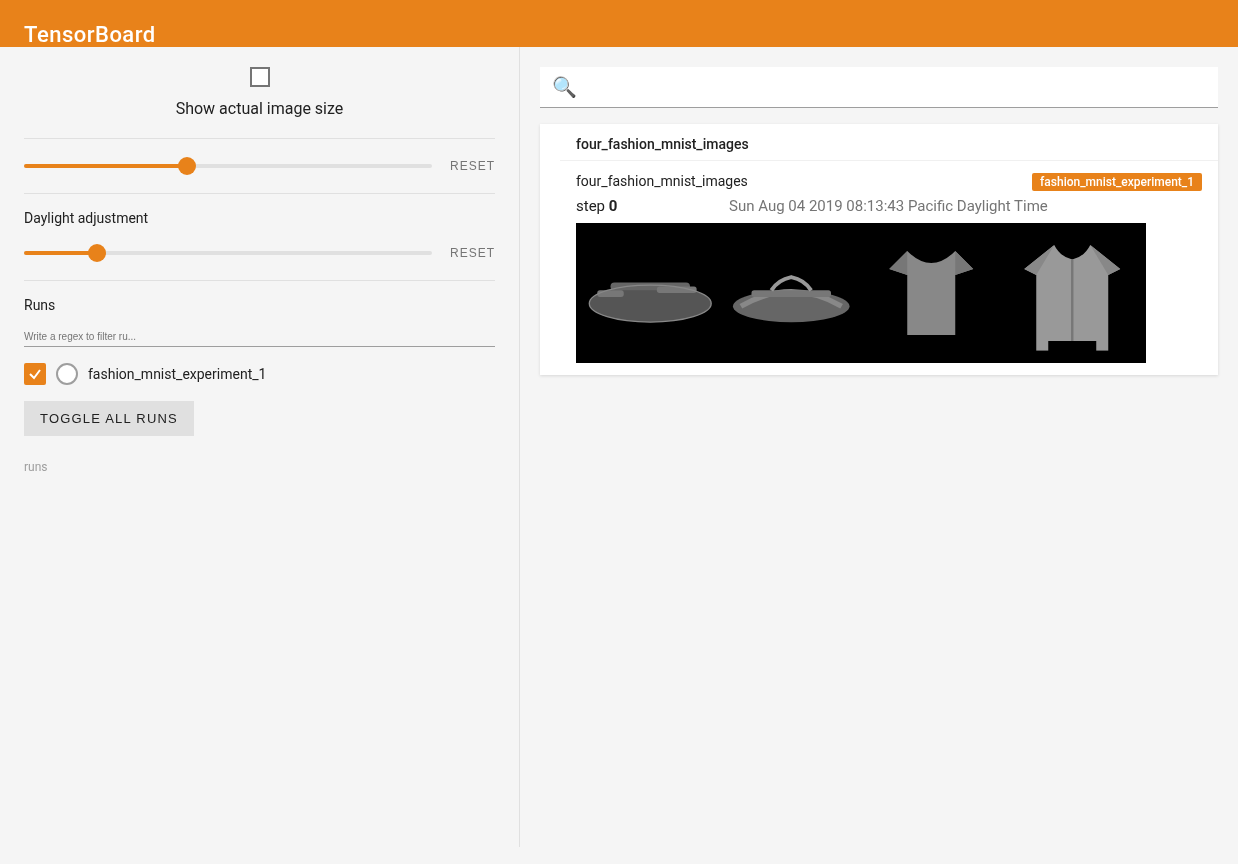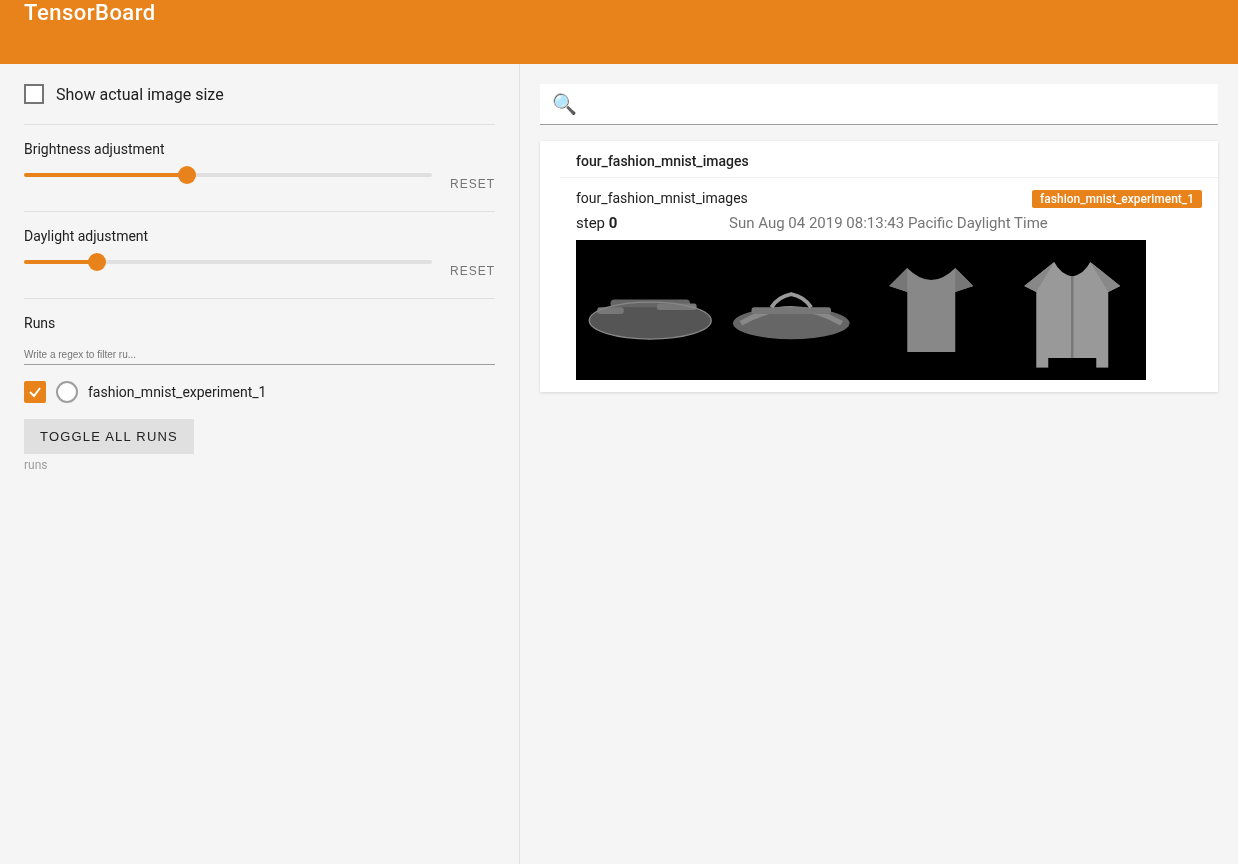--- a/index.html
+++ b/index.html
@@ -1,23 +1,23 @@
 <!DOCTYPE html>
 <html><head>
   <meta charset="utf-8">
   <style>
     * { box-sizing: border-box; margin: 0; padding: 0; }
     body { font-family: Roboto, Arial, sans-serif; background: #f5f5f5; width: 1238px; height: 864px; overflow: hidden; }
 
     
     .header {
       background: #E8821A;
-      height: 64px;
-      display: flex;
-      align-items: flex-start;
+      height: 47px;
+      display: flex;
+      align-items: flex-end;
       padding: 0 24px;
       position: relative;
     }
     .header-title {
       color: white;
       font-size: 22px;
       font-weight: 500;
       letter-spacing: 0.5px;
     }
     .header-nav {
@@ -64,20 +64,21 @@
       border-right: 1px solid #e0e0e0;
       overflow-y: auto;
     }
 
     
     .checkbox-row {
       display: flex;
       align-items: center;
       gap: 12px;
       margin-bottom: 20px;
+      flex-direction: column;
     }
     .checkbox-box {
       width: 20px;
       height: 20px;
       border: 2px solid #757575;
       background: white;
       cursor: pointer;
       flex-shrink: 0;
     }
     .checkbox-label {
@@ -95,21 +96,21 @@
     .slider-section {
       margin-bottom: 8px;
     }
     .slider-section-label {
       font-size: 14px;
       color: #212121;
       margin-bottom: 16px;
     }
     .slider-row {
       display: flex;
-      align-items: flex-start;
+      align-items: center;
       gap: 18px;
       margin-bottom: 8px;
     }
     .slider-track-container {
       flex: 1;
       position: relative;
       height: 4px;
     }
     .slider-track {
       width: 100%;
@@ -204,21 +205,21 @@
 
     .toggle-all-btn {
       background: #e0e0e0;
       border: none;
       padding: 10px 16px;
       font-size: 13px;
       font-weight: 500;
       letter-spacing: 1.2px;
       color: #212121;
       cursor: pointer;
-      margin-bottom: 0;
+      margin-bottom: 20px;
       width: auto;
     }
 
     .runs-footer {
       font-size: 12px;
       color: #9e9e9e;
       margin-top: 4px;
     }
 
     
@@ -330,21 +331,20 @@
   <div class="sidebar">
 
     <div class="checkbox-row">
       <div class="checkbox-box"></div>
       <span class="checkbox-label">Show actual image size</span>
     </div>
 
     <hr class="divider">
 
     <div class="slider-section">
-      <div class="slider-section-label">Brightness adjustment</div>
       <div class="slider-row">
         <div class="slider-track-container">
           <div class="slider-track">
             <div class="slider-fill" style="width: 40%;"></div>
             <div class="slider-thumb" style="left: calc(40% - 9px);"></div>
           </div>
         </div>
         <button class="reset-btn">RESET</button>
       </div>
     </div>

